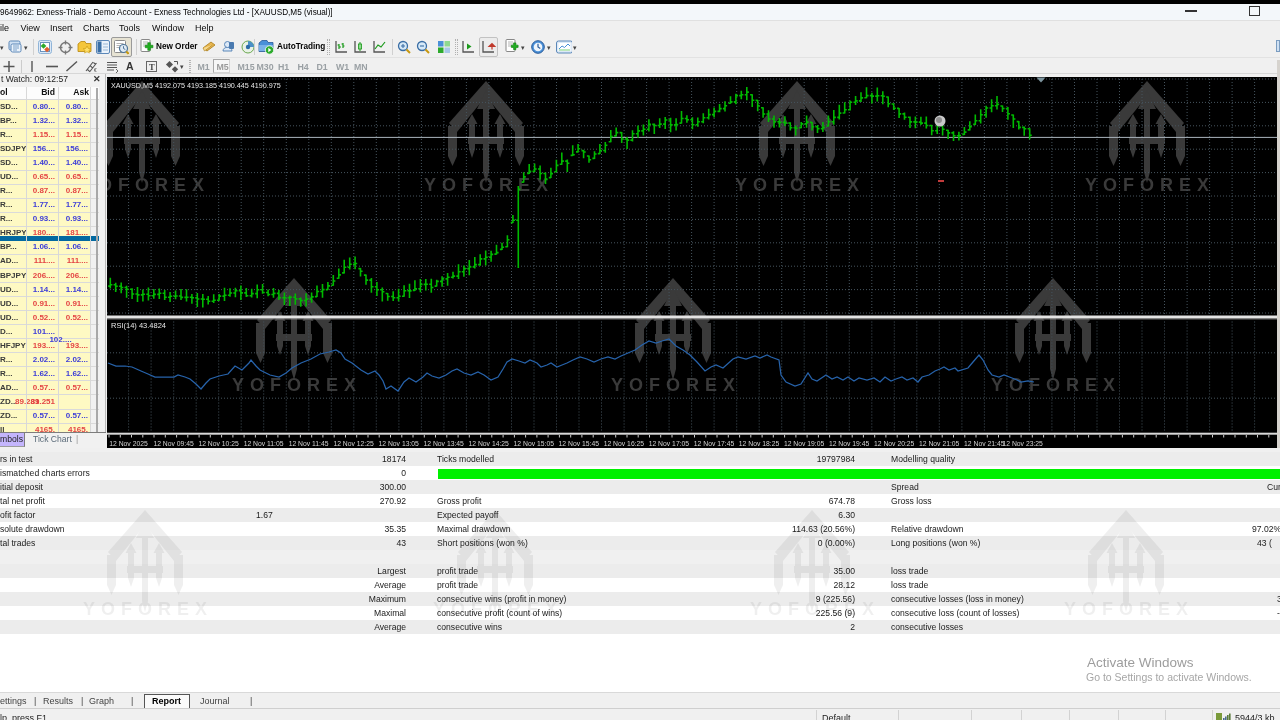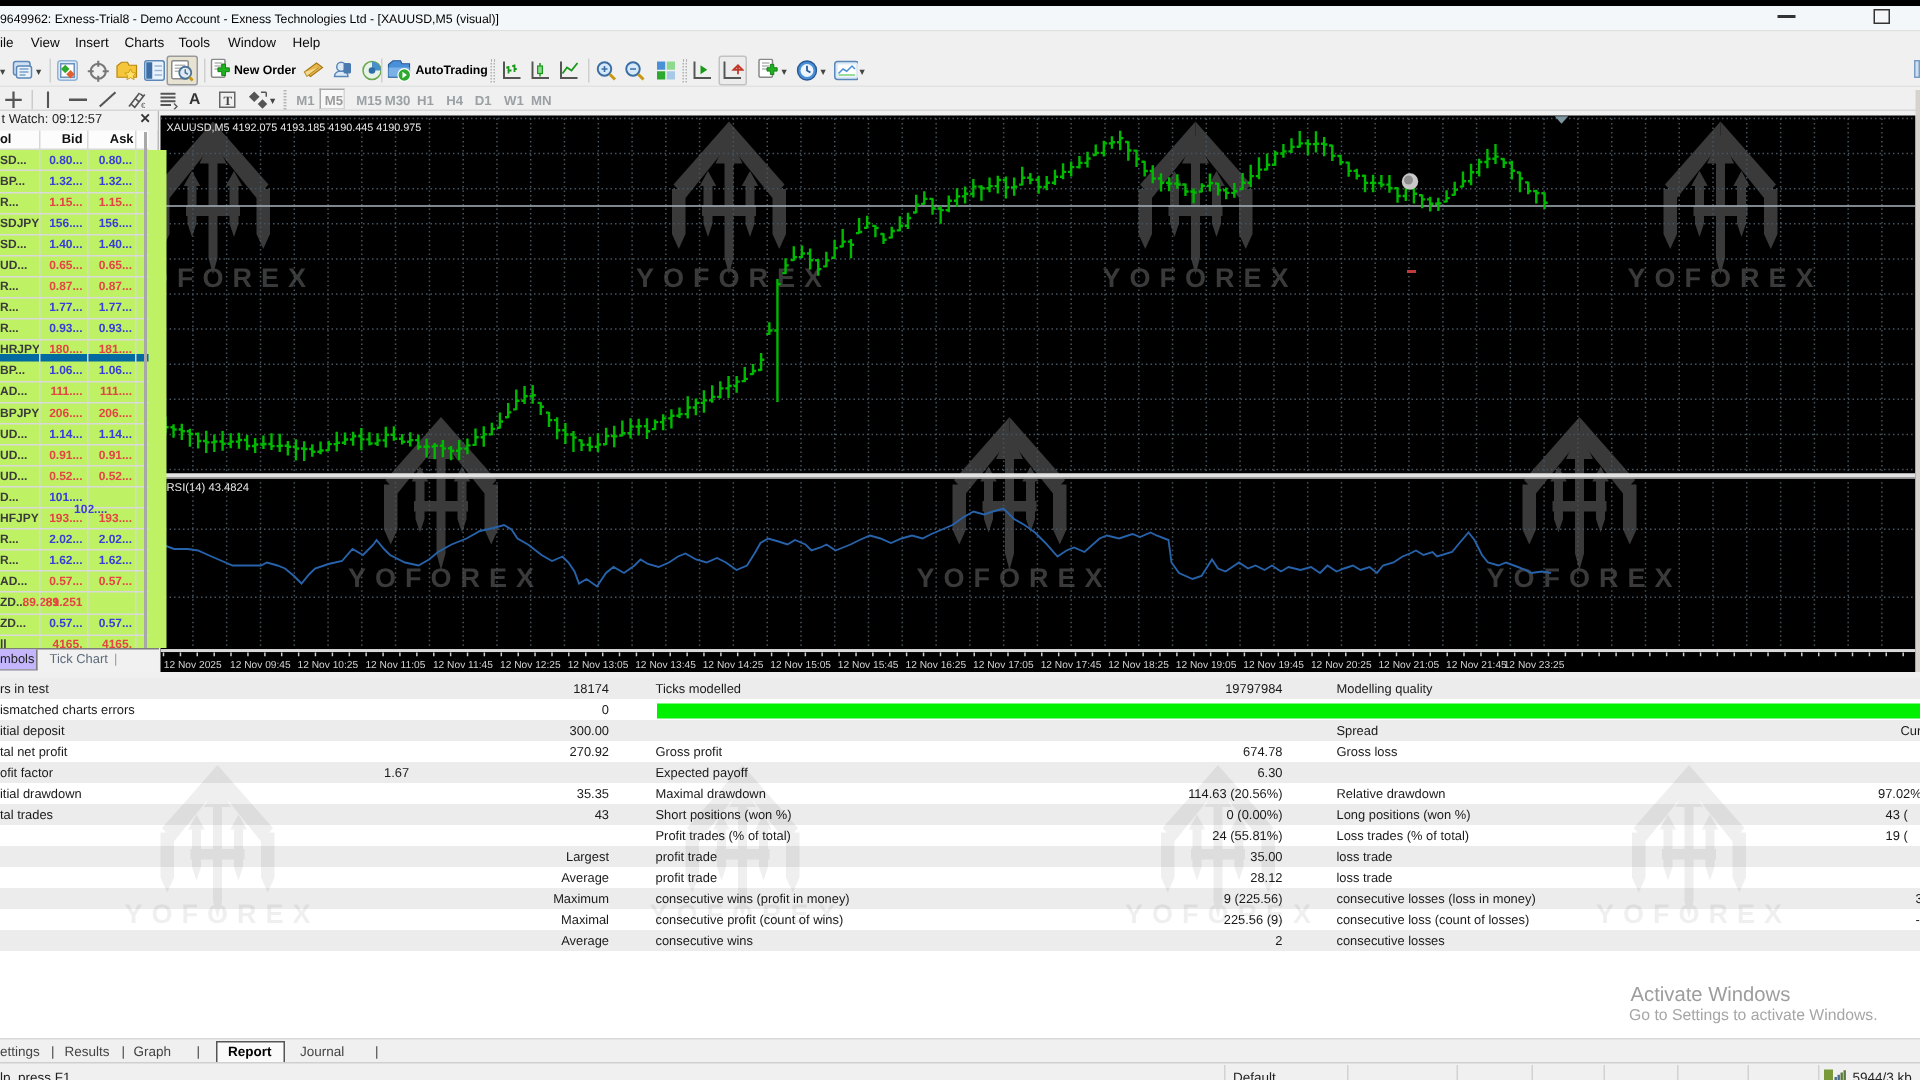--- a/index.html
+++ b/index.html
@@ -275,21 +275,21 @@
   </svg>
 <div class="abs" style="left:1277px;top:60px;width:3px;height:400px;background:#d6d3ce"></div>
 <div class="abs" style="left:0;top:74px;width:106px;height:374px;background:#f1f1f1;border-right:1px solid #b9b9b9">
     <div class="abs" style="left:0;top:0;width:100%;height:13px;background:#f1f1f1;font-size:8.6px;color:#222;padding-left:1px">t Watch: 09:12:57</div>
     <div class="abs" style="left:93px;top:0px;width:10px;height:11px;font-size:9px;color:#333;font-weight:bold">✕</div>
     <div class="abs" style="left:0;top:13px;width:99px;height:13px;background:#fcfcfc;border-bottom:1px solid #d8d8d8;font-size:8.6px;font-weight:bold;color:#111">
       <span class="abs" style="left:0">ol</span>
       <span class="abs" style="left:28px;width:27px;text-align:right">Bid</span>
       <span class="abs" style="left:61px;width:28px;text-align:right">Ask</span>
     </div>
-    <div class="abs" style="left:0;top:26px;width:111px;height:332px;background:#bef264">
+    <div class="abs" style="left:0;top:26px;width:90px;height:332px;background:#fef9c3">
       <div class="abs" style="left:0;top:0.4px;width:99px;height:14.05px;border-bottom:1px solid #dadada;font-size:8px;font-weight:bold">
         <span class="abs" style="left:0;top:1.5px;color:#3a3a3a">SD...</span>
         <span class="abs" style="left:0px;top:1.5px;width:55px;text-align:right;color:#3c3cd8">0.80...</span>
         <span class="abs" style="left:33px;top:1.5px;width:55px;text-align:right;color:#3c3cd8">0.80...</span>
       </div>
       <div class="abs" style="left:0;top:14.5px;width:99px;height:14.05px;border-bottom:1px solid #dadada;font-size:8px;font-weight:bold">
         <span class="abs" style="left:0;top:1.5px;color:#3a3a3a">BP...</span>
         <span class="abs" style="left:0px;top:1.5px;width:55px;text-align:right;color:#3c3cd8">1.32...</span>
         <span class="abs" style="left:33px;top:1.5px;width:55px;text-align:right;color:#3c3cd8">1.32...</span>
       </div>
@@ -441,40 +441,34 @@
       <span class="abs" style="left:705px;top:2px;width:150px;text-align:right">674.78</span>
       <span class="abs" style="left:891px;top:2px">Gross loss</span>
     </div>
     <div class="abs" style="left:0;top:56.2px;width:1280px;height:14.05px;background:#ececec">
       <span class="abs" style="left:0;top:2px">ofit factor</span>
       <span class="abs" style="left:256px;top:2px;width:150px;text-align:left">1.67</span>
       <span class="abs" style="left:437px;top:2px">Expected payoff</span>
       <span class="abs" style="left:705px;top:2px;width:150px;text-align:right">6.30</span>
     </div>
     <div class="abs" style="left:0;top:70.2px;width:1280px;height:14.05px;background:#ffffff">
-      <span class="abs" style="left:0;top:2px">itial drawdown</span>
+      <span class="abs" style="left:0;top:2px">solute drawdown</span>
       <span class="abs" style="left:256px;top:2px;width:150px;text-align:right">35.35</span>
       <span class="abs" style="left:437px;top:2px">Maximal drawdown</span>
       <span class="abs" style="left:705px;top:2px;width:150px;text-align:right">114.63 (20.56%)</span>
       <span class="abs" style="left:891px;top:2px">Relative drawdown</span>
       <span class="abs" style="left:1252px;top:2px">97.02%</span>
     </div>
     <div class="abs" style="left:0;top:84.3px;width:1280px;height:14.05px;background:#ececec">
       <span class="abs" style="left:0;top:2px">tal trades</span>
       <span class="abs" style="left:256px;top:2px;width:150px;text-align:right">43</span>
       <span class="abs" style="left:437px;top:2px">Short positions (won %)</span>
       <span class="abs" style="left:705px;top:2px;width:150px;text-align:right">0 (0.00%)</span>
       <span class="abs" style="left:891px;top:2px">Long positions (won %)</span>
       <span class="abs" style="left:1257px;top:2px">43 (</span>
-    </div>
-    <div class="abs" style="left:0;top:98.3px;width:1280px;height:14.05px;background:#ffffff">
-      <span class="abs" style="left:437px;top:2px">Profit trades (% of total)</span>
-      <span class="abs" style="left:705px;top:2px;width:150px;text-align:right">24 (55.81%)</span>
-      <span class="abs" style="left:891px;top:2px">Loss trades (% of total)</span>
-      <span class="abs" style="left:1257px;top:2px">19 (</span>
     </div>
     <div class="abs" style="left:0;top:112.4px;width:1280px;height:14.05px;background:#ececec">
       <span class="abs" style="left:256px;top:2px;width:150px;text-align:right">Largest</span>
       <span class="abs" style="left:437px;top:2px">profit trade</span>
       <span class="abs" style="left:705px;top:2px;width:150px;text-align:right">35.00</span>
       <span class="abs" style="left:891px;top:2px">loss trade</span>
     </div>
     <div class="abs" style="left:0;top:126.4px;width:1280px;height:14.05px;background:#ffffff">
       <span class="abs" style="left:256px;top:2px;width:150px;text-align:right">Average</span>
       <span class="abs" style="left:437px;top:2px">profit trade</span>

